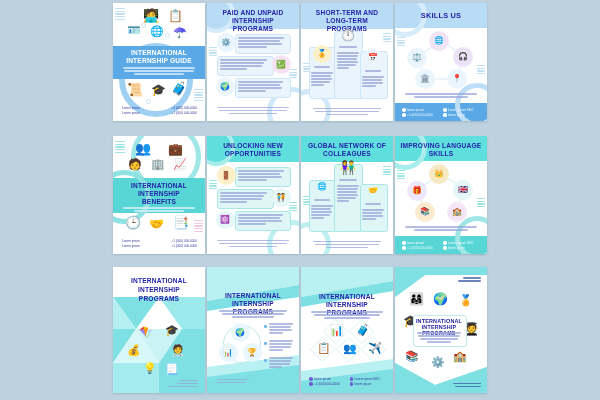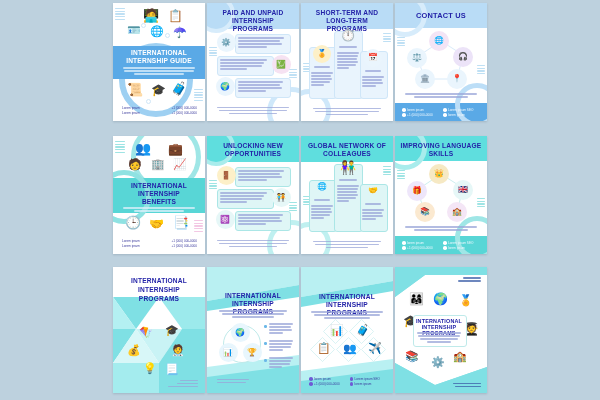--- a/index.html
+++ b/index.html
@@ -250,21 +250,21 @@
         </div>
       </div>
     </div>
 
     <div class="panel">
       <div class="clip">
         <div class="band" style="top:0;height:25px;background:#b9dcf6;"></div>
         <div class="band" style="bottom:0;height:18px;background:#5aa9e6;"></div>
         <div class="arc" style="width:34px;height:34px;left:-12px;top:-10px;border-color:#d7ecfb;border-width:5px;"></div>
         <div class="arc" style="width:34px;height:34px;right:-12px;bottom:-6px;border-color:#bcdef7;border-width:5px;"></div>
-        <div class="title t-blue ttl-8" style="top:9px;">CONTACT US</div>
+        <div class="title t-blue ttl-8" style="top:9px;">SKILLS US</div>
 
         <div class="lines" style="left:2px;top:34px;width:8px;">
             <i></i>
             <i></i>
             <i></i>
             <i></i>
           </div>
         <div class="lines" style="right:2px;top:62px;width:8px;">
             <i></i>
             <i></i>

